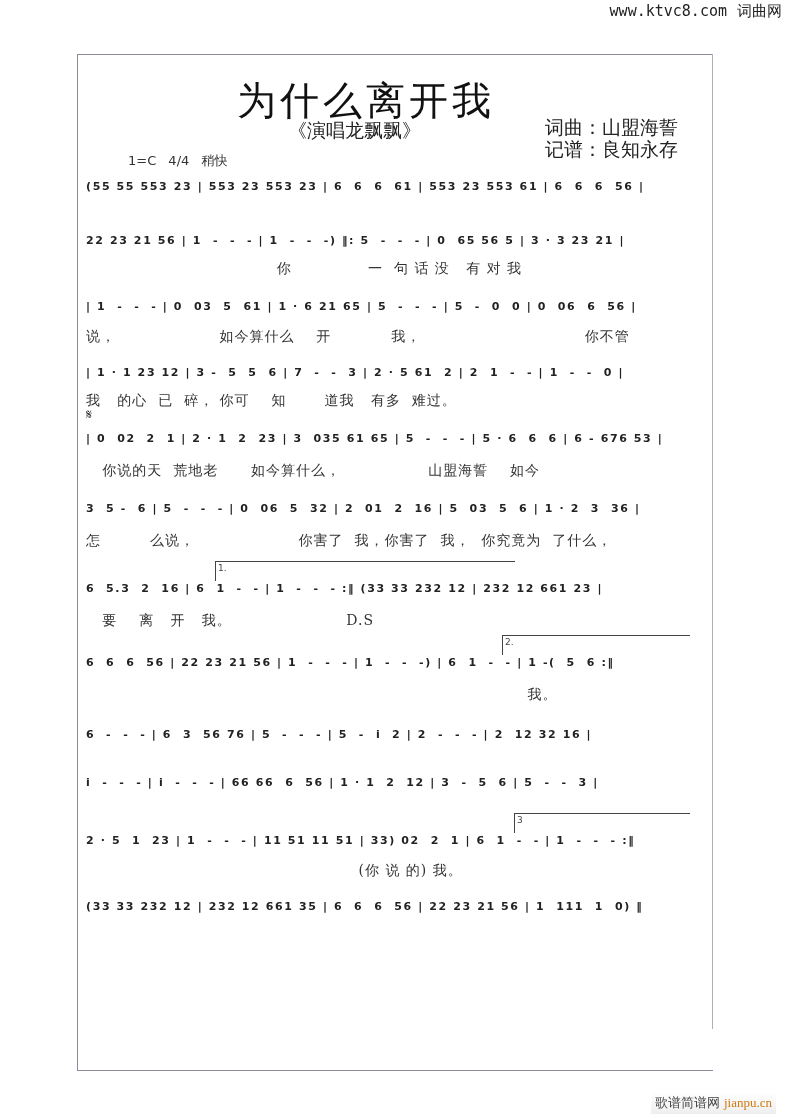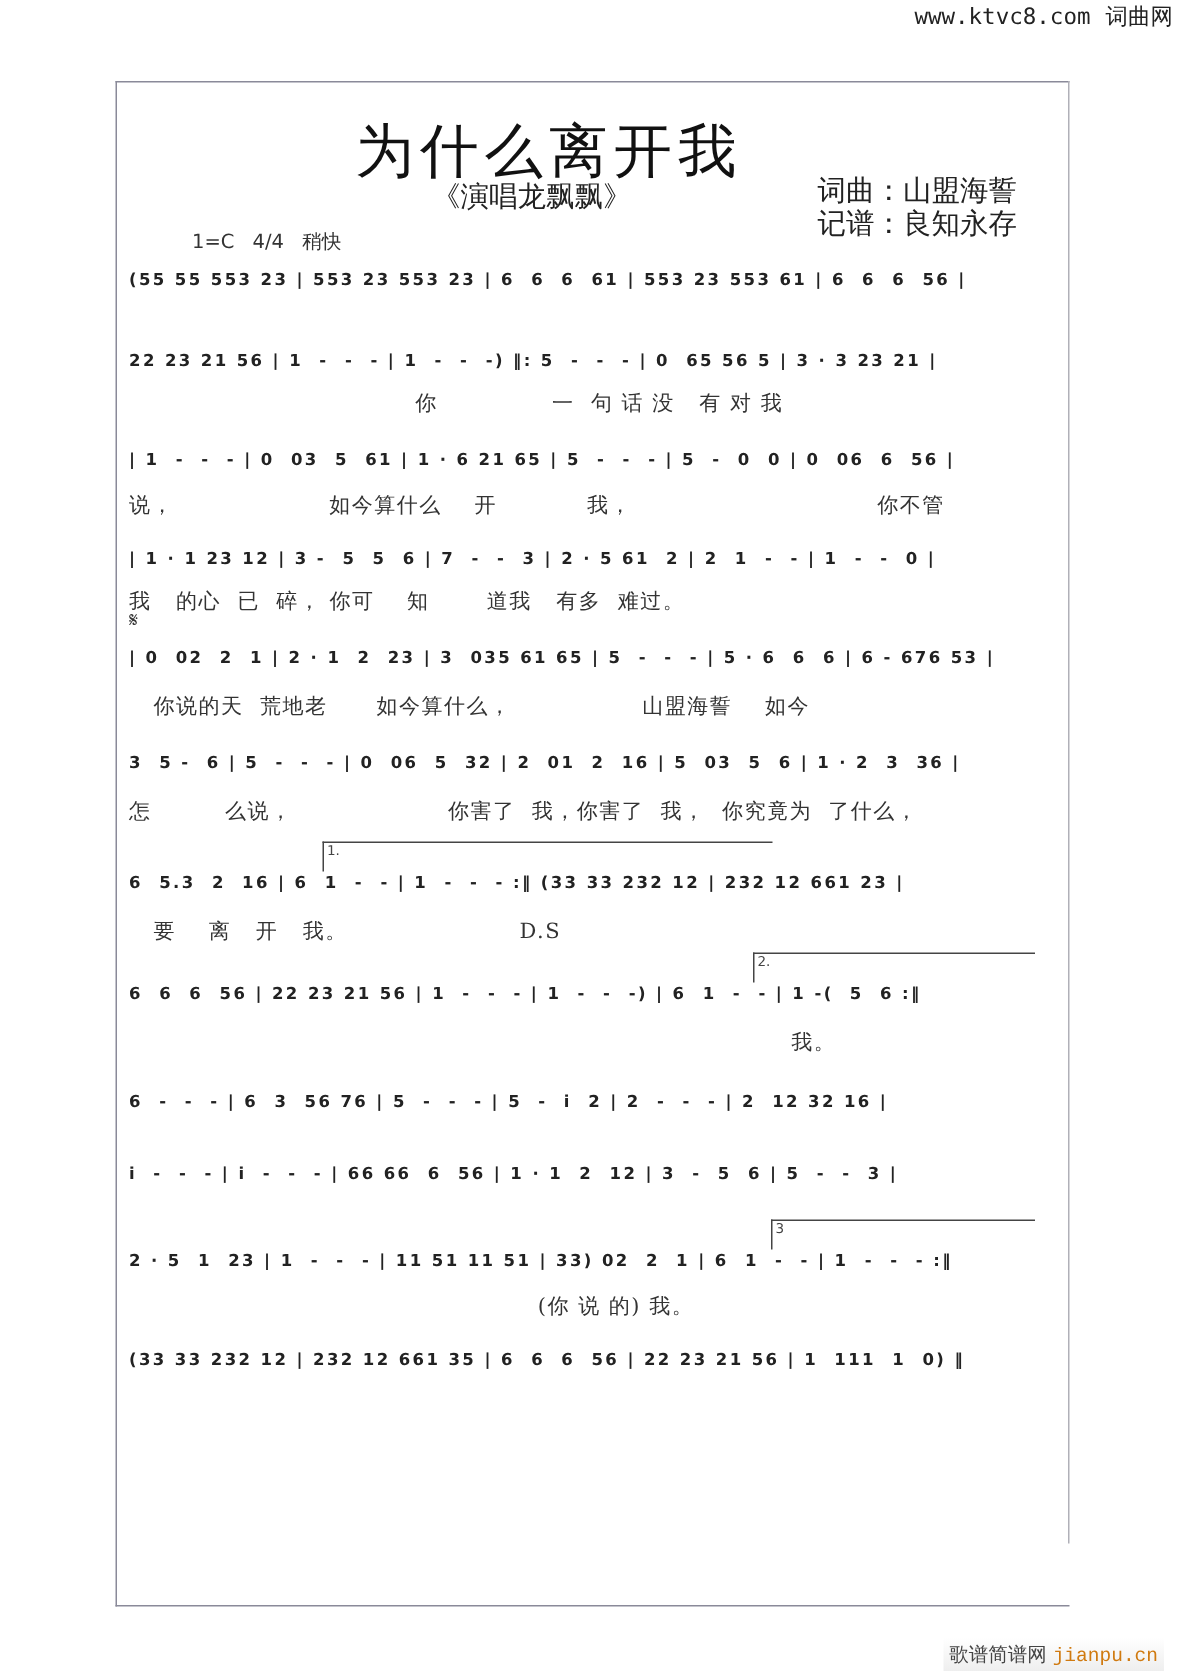--- a/index.html
+++ b/index.html
@@ -22,21 +22,21 @@
   .staff .notes { position: absolute; left: 0; top: 0; white-space: pre; font-weight: bold;
          font-size: 11px; letter-spacing: 1.6px; color: #222; font-family: "DejaVu Sans", sans-serif; }
   .lyric { position: absolute; white-space: pre; font-family: "DejaVu Serif", serif; font-size: 14px;
          color: #333; letter-spacing: 1px; }
   .sign { position: absolute; font-size: 14px; color: #333; }
   .volta { position: absolute; height: 1px; background: #444; }
   .volta-v { position: absolute; width: 1px; background: #444; }
   .volta-num { position: absolute; font-size: 9px; color: #444; }
   .footer-logo { position: absolute; right: 12px; bottom: 4px; font-size: 13px; color: #444;
          font-family: "DejaVu Serif", serif; background: linear-gradient(#fff,#eee); padding: 2px 4px; }
-  .footer-logo .en { font-family: Liberation Mono, monospace; color: #d07a10; margin-left: 4px; }
+  .footer-logo .en { font-family: Liberation Serif, serif; color: #d07a10; margin-left: 4px; }
 </style>
 </head>
 <body>
 
 <div class="watermark-top">
   <span>www.ktvc8.com</span><span class="cn">词曲网</span>
 </div>
 
 <div class="page-frame"></div>
 <div class="page-frame-right"></div>

